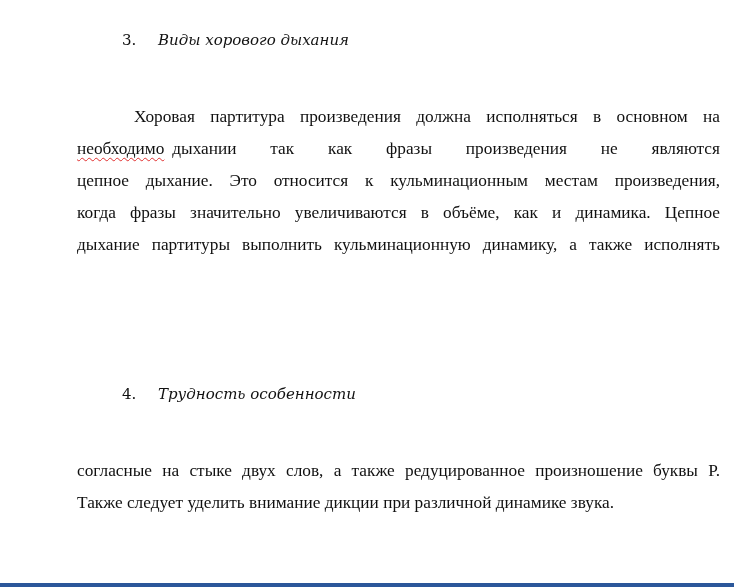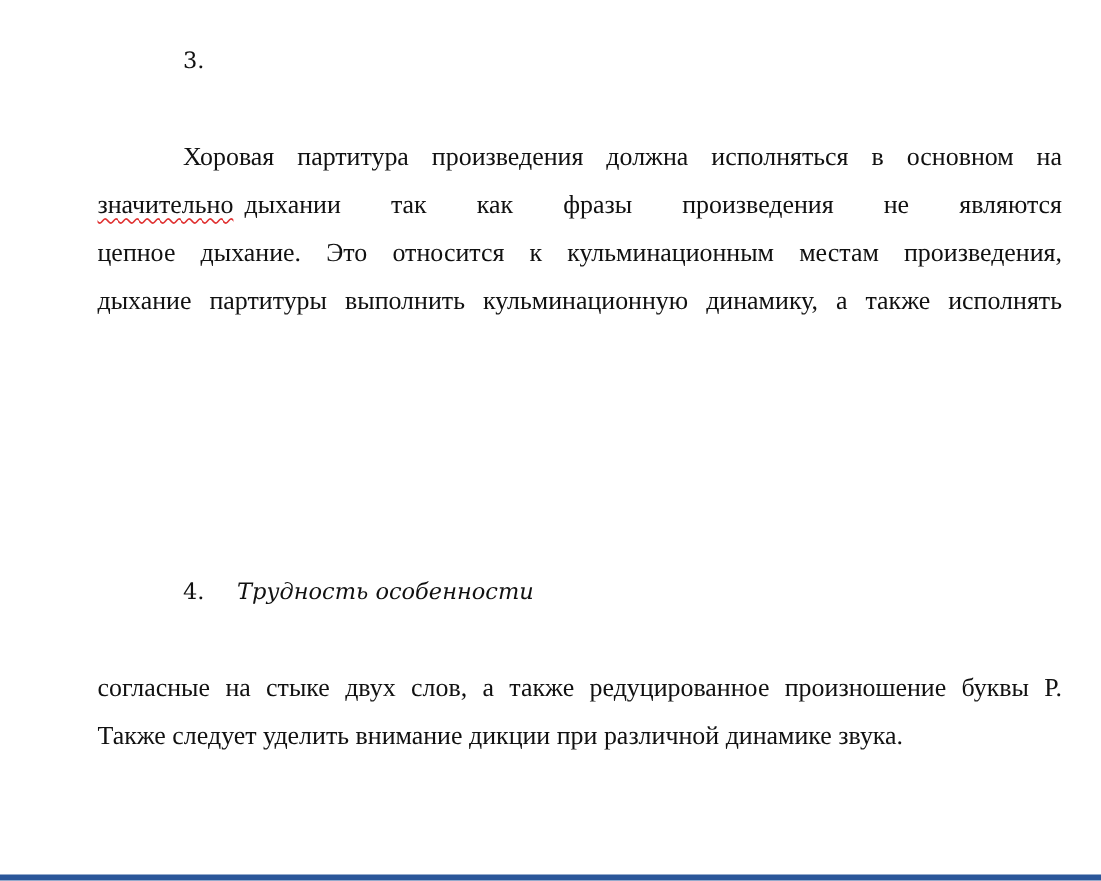--- a/index.html
+++ b/index.html
@@ -44,21 +44,21 @@
     .para {
       position: absolute;
       left: 65px;
       width: 643px;
       font-family: "Liberation Serif", serif;
       font-size: 17.3px;
       line-height: 32px;
       text-align: justify;
       text-align-last: left;
       text-indent: 57px;
-      margin: 0;
+      margin: 12px;
     }
     .para .line {
       display: block;
       text-align: justify;
       text-align-last: justify;
     }
     .para .line.first {
       text-indent: 57px;
     }
     .para .line.rest {
@@ -81,26 +81,28 @@
       background: #2b579a;
     }
   </style>
 </head>
 <body>
 
 <div class="page">
 
   <div class="heading" style="top:31px;">
     <span class="num">3.</span>
+    <span class="title">Виды хорового дыхания</span>
   </div>
 
   <div class="para" style="top:89px;">
     <span class="line first">Хоровая партитура произведения должна исполняться в основном на</span>
-    <span class="line rest"><span class="spell">значительно</span> <span style="word-spacing:26px;">дыхании так как фразы произведения не являются</span></span>
+    <span class="line rest"><span class="spell">необходимо</span> <span style="word-spacing:26px;">дыхании так как фразы произведения не являются</span></span>
     <span class="line rest">цепное дыхание. Это относится к кульминационным местам произведения,</span>
+    <span class="line rest">когда фразы значительно увеличиваются в объёме, как и динамика. Цепное</span>
     <span class="line rest">дыхание партитуры выполнить кульминационную динамику, а также исполнять</span>
   </div>
 
   <div class="heading" style="top:385px;">
     <span class="num">4.</span>
     <span class="title">Трудность особенности</span>
   </div>
 
   <div class="para" style="top:443px;">
     <span class="line rest">согласные на стыке двух слов, а также редуцированное произношение буквы Р.</span>

